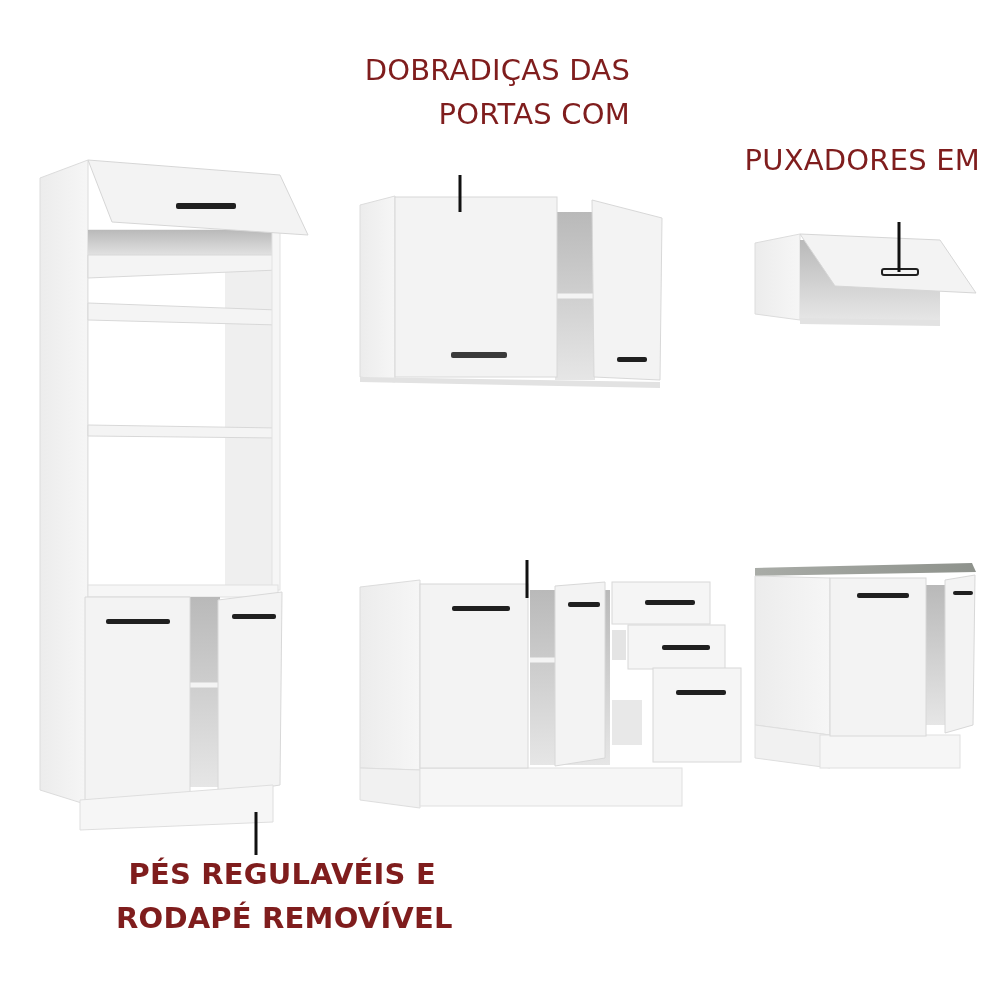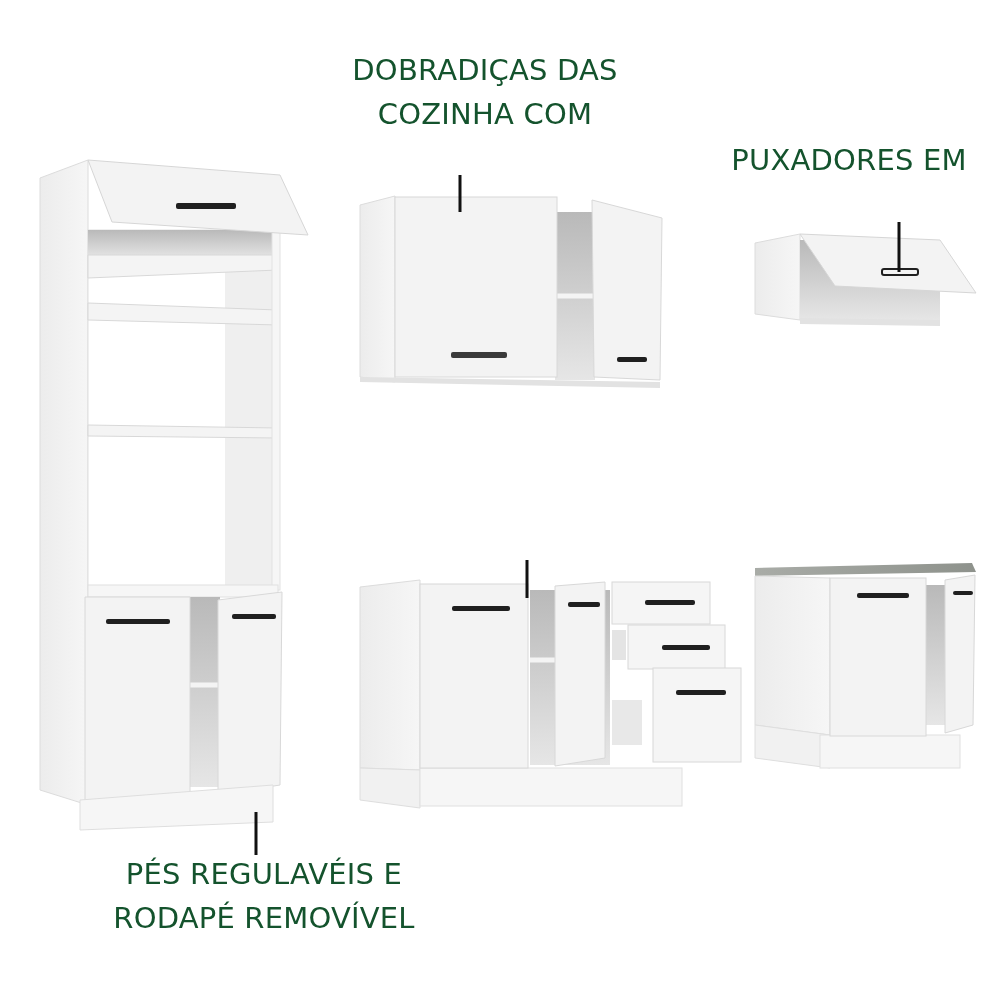--- a/index.html
+++ b/index.html
@@ -1,18 +1,18 @@
 <!DOCTYPE html>
 <html><head>
 <meta charset="utf-8">
 <style>
   html, body { margin:0; padding:0; background:#ffffff; }
   body { width:1000px; height:1000px; position:relative; overflow:hidden;
          font-family:"DejaVu Sans", "Liberation Sans", sans-serif; }
-  .label { position:absolute; color:#14532d; text-align:center; font-size:29px;
+  .label { position:absolute; color:#7f1d1d; text-align:right; font-size:29px;
            line-height:44px; letter-spacing:0.2px; white-space:nowrap; }
   .label div { display:block; }
   svg.scene { position:absolute; left:0; top:0; }
 </style>
 </head>
 <body>
 
 <svg class="scene" width="1000" height="1000" viewBox="0 0 1000 1000">
   <defs>
     <linearGradient id="inner" x1="0" y1="0" x2="0" y2="1">
@@ -106,26 +106,26 @@
   </g>
 
   <line x1="460" y1="175" x2="460" y2="212" stroke="#111" stroke-width="3"></line>
   <line x1="899" y1="222" x2="899" y2="272" stroke="#111" stroke-width="3"></line>
   <line x1="527" y1="560" x2="527" y2="598" stroke="#111" stroke-width="3"></line>
   <line x1="256" y1="812" x2="256" y2="855" stroke="#111" stroke-width="3"></line>
 </svg>
 
 <div class="label" style="left:340px; top:48px; width:290px;">
   <div>DOBRADIÇAS DAS</div>
-  <div>COZINHA COM</div>
+  <div>PORTAS COM</div>
 </div>
 
 <div class="label" style="left:718px; top:138px; width:262px;">
   <div>PUXADORES EM</div>
 </div>
 
 <div class="label" style="left:380px; top:430px; width:300px;">
 </div>
 
-<div class="label" style="left:104px; top:852px; width:320px;">
+<div class="label" style="left:116px; top:852px; width:320px;font-weight:bold;">
   <div>PÉS REGULAVÉIS E</div>
   <div>RODAPÉ REMOVÍVEL</div>
 </div>
 
 </body></html>

